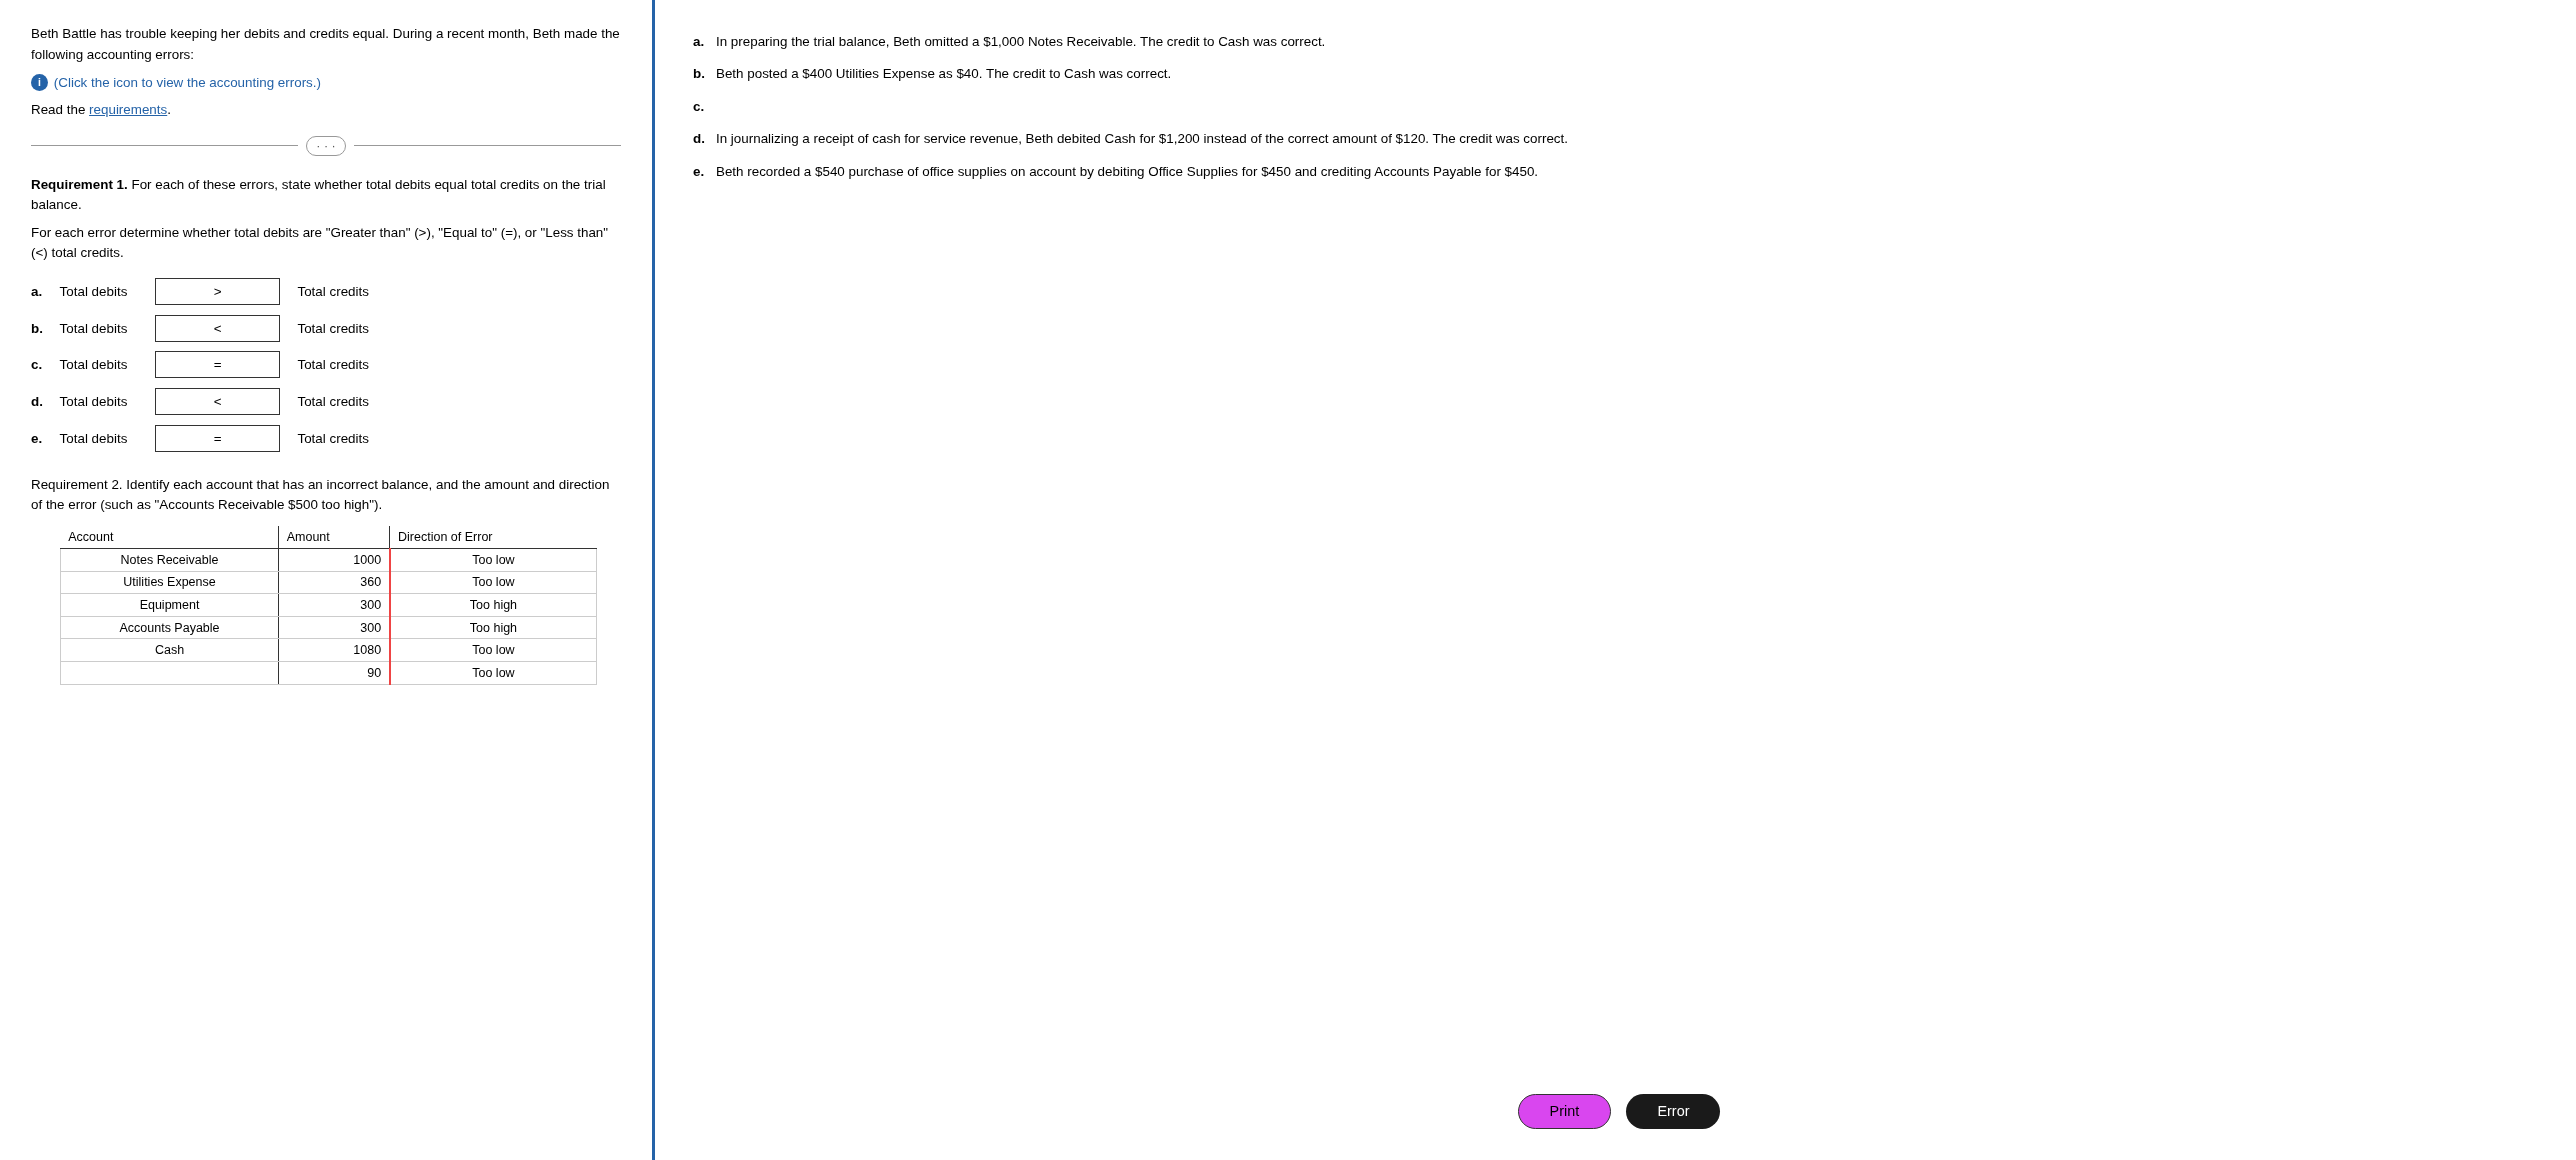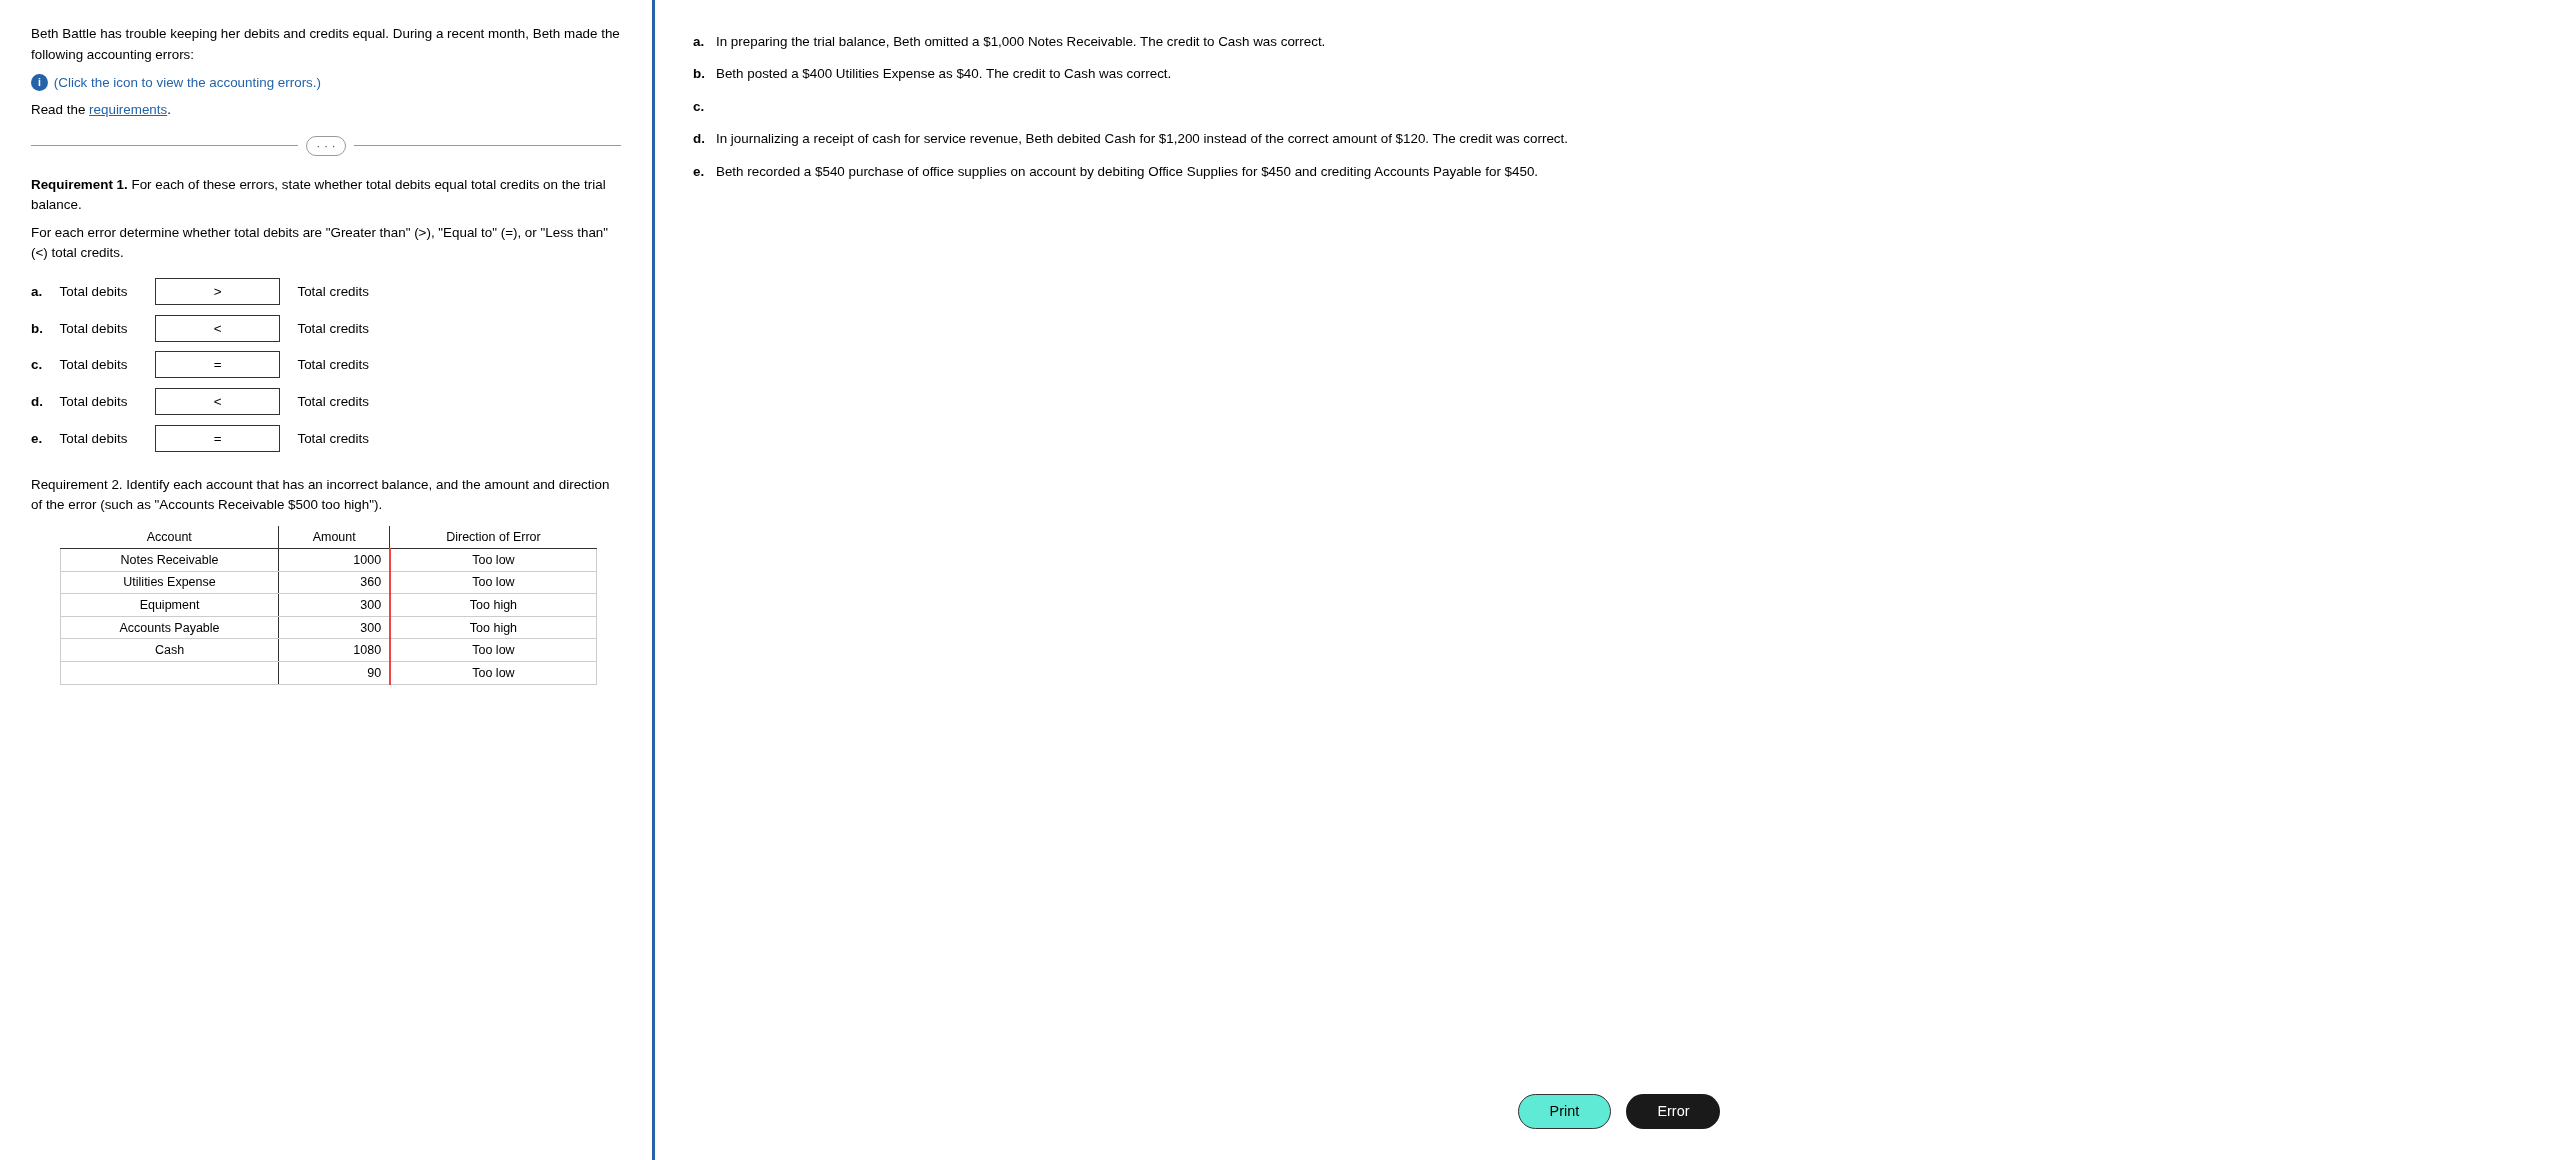--- a/index.html
+++ b/index.html
@@ -123,21 +123,21 @@
     }
     .req2-title strong { font-weight: normal; }
     .error-table {
       border-collapse: collapse;
       width: 537px;
       margin-left: 29px;
     }
     .error-table th {
       font-size: 12.5px;
       font-weight: normal;
-      text-align: center;
+      text-align: left;
       border-bottom: 1px solid #333;
       padding: 3.8px 7.7px;
     }
     .error-table th:first-child { border-right: 1px solid #333; }
     .error-table th:nth-child(2) { border-right: 1px solid #333; }
     .error-table td {
       border: 1px solid #ccc;
       padding: 3.8px 7.7px;
       font-size: 12.5px;
       text-align: center;
@@ -173,21 +173,21 @@
     .btn-row {
       display: flex;
       gap: 15.3px;
       justify-content: center;
       margin-top: auto;
       padding-top: 19px;
     }
     .btn-print {
       border: 1.9px solid #333;
       border-radius: 19px;
-      background: #5eead4;
+      background: #d946ef;
       padding: 7px 31px;
       font-size: 14.4px;
       cursor: pointer;
     }
     .btn-done {
       border: none;
       border-radius: 19px;
       background: #1a1a1a;
       color: white;
       padding: 9.6px 31px;

